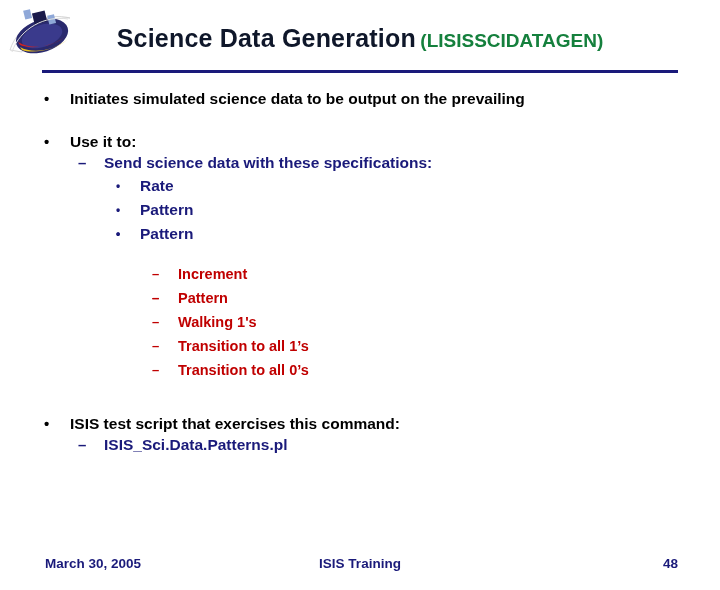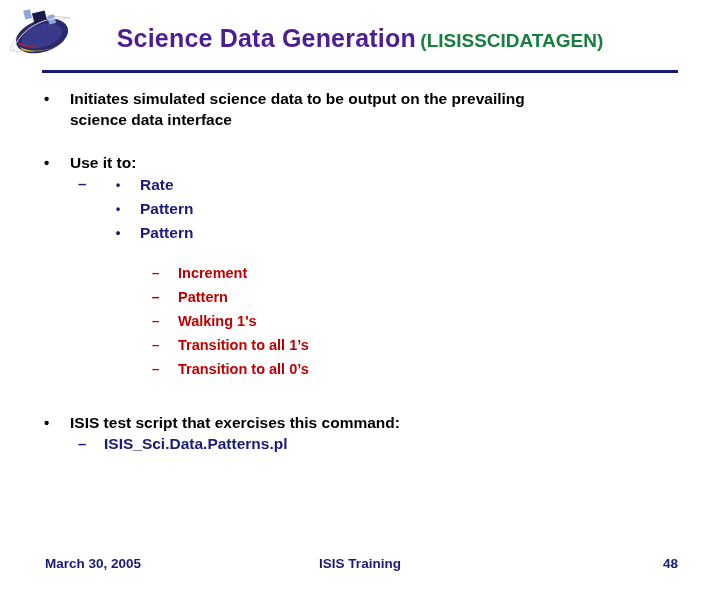--- a/index.html
+++ b/index.html
@@ -28,21 +28,21 @@
   .title-area {
     position: absolute;
     left: 0;
     top: 24px;
     width: 720px;
     text-align: center;
   }
   .title-main {
     font-size: 25px;
     font-weight: bold;
-    color: #4c1d95;
+    color: #0f172a;
     letter-spacing: 0.2px;
   }
   .title-sub {
     font-size: 19px;
     font-weight: bold;
     color: #15803d;
   }
   .title-rule {
     position: absolute;
     left: 42px;
@@ -168,32 +168,32 @@
   <span class="title-main">Science Data Generation</span>
   <span class="title-sub">(LISISSCIDATAGEN)</span>
 </div>
 <div class="title-rule"></div>
 
 <div class="content">
 
   <div class="lvl1">
     <span class="bullet">•</span>
     <div>Initiates simulated science data to be output on the prevailing</div>
-    <div>science data interface</div>
   </div>
 
   <div class="gap-lg"></div>
 
   <div class="lvl1">
     <span class="bullet">•</span>
     <div>Use it to:</div>
   </div>
 
   <div class="lvl2">
     <span class="bullet">–</span>
+    <div>Send science data with these specifications:</div>
   </div>
 
   <div class="lvl3">
     <span class="bullet">•</span>
     <div>Rate</div>
   </div>
   <div class="lvl3">
     <span class="bullet">•</span>
     <div>Pattern</div>
   </div>

